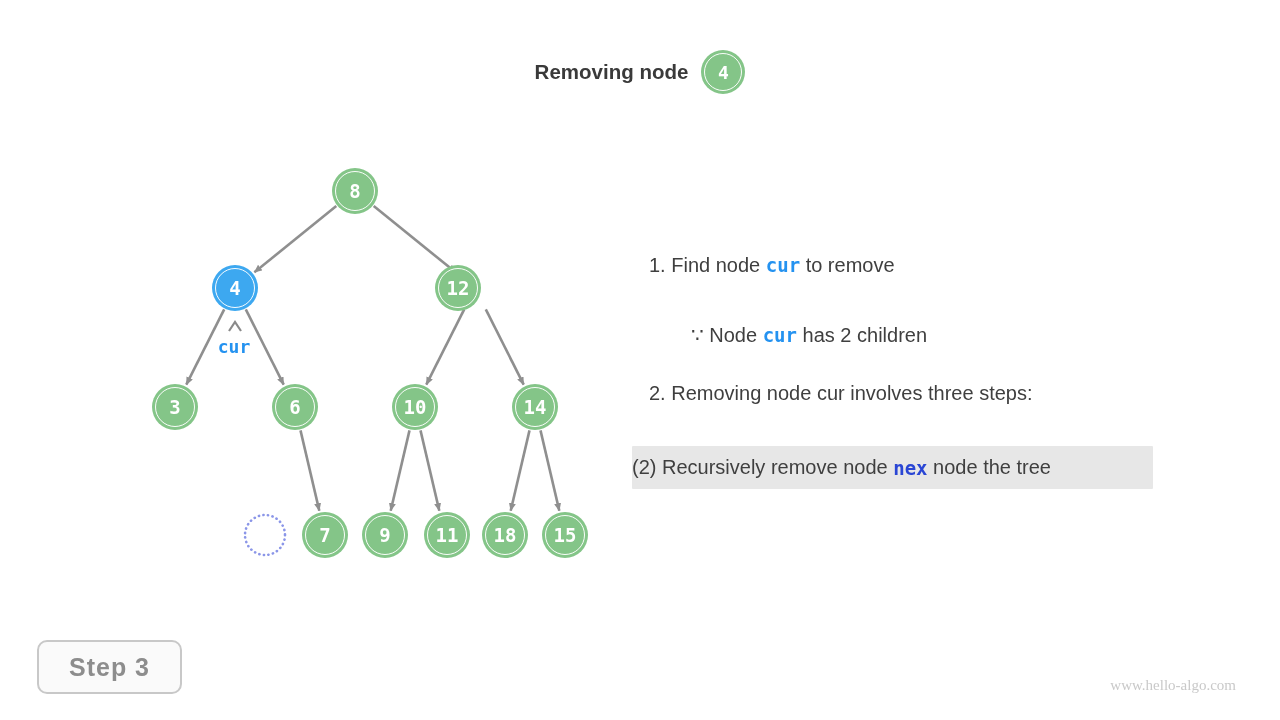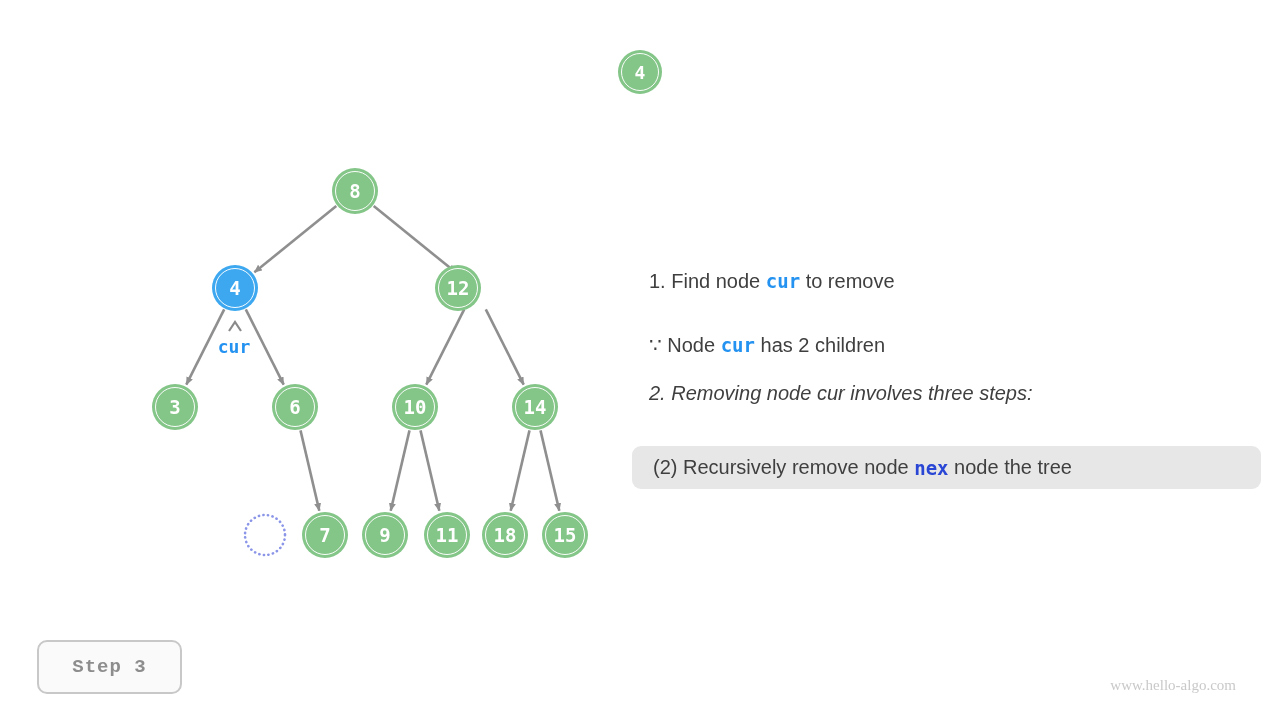--- a/index.html
+++ b/index.html
@@ -25,41 +25,42 @@
              font-family:"DejaVu Sans Mono",monospace;font-weight:bold;font-size:18px;color:#2492f0;}
 
   
   .edges{position:absolute;left:0;top:0;width:1280px;height:720px;}
 
   
   .note-line{position:absolute;left:649px;font-size:20px;color:#3f3f3f;white-space:pre;}
   .kw{font-family:"DejaVu Sans Mono",monospace;font-weight:bold;font-size:19px;}
   .kw.cur{color:#2492f0;}
   .kw.nex{color:#2a46d4;}
-  .note-highlight{position:absolute;left:632px;top:446px;width:629px;height:43px;
-                  background:#e7e7e7;border-radius:9px;display:flex;align-items:center;
-                  padding-left:21px;box-sizing:border-box;font-size:20px;color:#3f3f3f;white-space:pre;}
+  .note-highlight{position:absolute;left:632px;top:446px;width:521px;height:43px;
+                  background:#e7e7e7;border-radius:1px;display:flex;align-items:center;
+                  box-sizing:border-box;font-size:20px;color:#3f3f3f;white-space:pre;}
 
   
   .step-box{position:absolute;left:37px;top:640px;width:145px;height:54px;
             border:2px solid #c8c8c8;border-radius:10px;background:#fafafa;box-sizing:border-box;
             display:flex;align-items:center;justify-content:center;}
-  .step-box span{font-family:Liberation Mono, monospace;font-weight:bold;font-size:19px;
+  .step-box span{font-family:Liberation Sans, sans-serif;font-weight:bold;font-size:25px;
                  color:#8d8d8d;letter-spacing:1px;}
 
   
   .watermark{position:absolute;right:44px;top:677px;font-family:Liberation Serif, serif;
              font-size:15px;color:#c9c9c9;}
 </style>
 </head>
 <body>
 
 <div class="stage">
 
   <div class="title-row">
+    <span class="title-text">Removing node</span>
     <span class="node green title-node">
       <span>4</span>
     </span>
   </div>
 
   <svg class="edges" viewBox="0 0 1280 720">
     <defs>
       <marker id="ah" markerWidth="10" markerHeight="10" refX="7.5" refY="3.5" orient="auto" markerUnits="userSpaceOnUse">
         <path d="M0,0 L8,3.5 L0,7 Z" fill="#8f8f8f"></path>
       </marker>
@@ -113,25 +114,25 @@
     </div>
   <div class="node green" style="left:482px;top:512px;">
       <span>18</span>
     </div>
   <div class="node green" style="left:542px;top:512px;">
       <span>15</span>
     </div>
 
   <div class="cur-label">cur</div>
 
-  <div class="note-line" style="top:270px;"><span>1. Find node </span><span class="kw cur">cur</span><span> to remove</span></div>
+  <div class="note-line" style="top:254px;"><span>1. Find node </span><span class="kw cur">cur</span><span> to remove</span></div>
 
-  <div class="note-line" style="top:333px;"><span>∵ Node </span><span class="kw cur">cur</span><span> has 2 children</span></div>
+  <div class="note-line" style="top:323px;margin-left:42px;"><span>∵ Node </span><span class="kw cur">cur</span><span> has 2 children</span></div>
 
-  <div class="note-line" style="top:382px;font-style:italic;"><span>2. Removing node cur involves three steps:</span></div>
+  <div class="note-line" style="top:382px;"><span>2. Removing node cur involves three steps:</span></div>
 
 
   <div class="note-highlight"><span>(2) Recursively remove node </span><span class="kw nex">nex</span><span> node the tree</span></div>
 
   <div class="step-box">
     <span>Step 3</span>
   </div>
 
   <div class="watermark">www.hello-algo.com</div>
 

